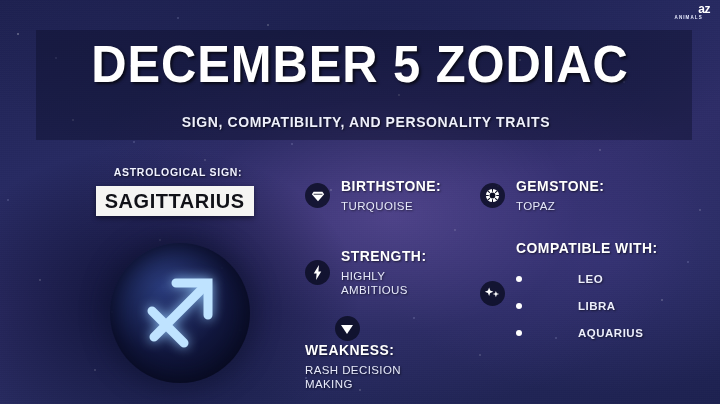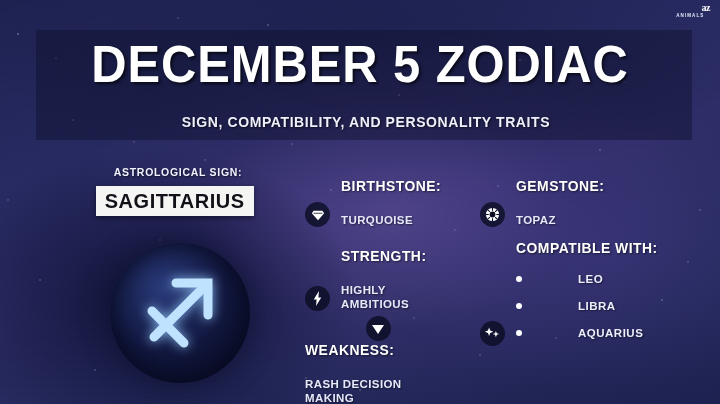--- a/index.html
+++ b/index.html
@@ -79,25 +79,25 @@
   
   .logo {
     position: absolute;
     top: 3px;
     right: 10px;
     text-align: center;
     line-height: 1;
     z-index: 6;
   }
   .logo .mark {
-    font-size: 10px;
+    font-size: 12px;
     font-weight: bold;
     color: #ffffff;
     letter-spacing: -0.5px;
-    font-family: Liberation Serif, serif;
+    font-family: Liberation Sans, sans-serif;
     margin-left: 31px;
   }
   .logo .sub {
     font-size: 4.5px;
     letter-spacing: 1.1px;
     color: #e9ecff;
     margin-top: 1px;
     font-weight: bold;
   }
 
@@ -194,21 +194,21 @@
     justify-content: center;
     overflow: hidden;
   }
   .medallion svg { filter: drop-shadow(0 0 6px rgba(150,205,255,0.85)); }
 
   
   .fact {
     position: absolute;
     z-index: 3;
     display: flex;
-    align-items: flex-end;
+    align-items: center;
   }
   .fact .bubble {
     flex: 0 0 auto;
     width: 25px;
     height: 25px;
     border-radius: 50%;
     background: rgba(9,11,32,0.78);
     display: flex;
     align-items: center;
     justify-content: center;
@@ -224,24 +224,24 @@
     letter-spacing: 0.5px;
     line-height: 15px;
     transform: scaleX(0.96);
     transform-origin: left center;
     text-shadow: 1px 1px 2px rgba(0,0,0,0.55);
     white-space: nowrap;
   }
   .fact .value {
     color: #e6e9fa;
     font-size: 11.5px;
-    font-weight: bold;
+    font-weight: normal;
     letter-spacing: 0.4px;
     line-height: 14px;
-    margin-top: 19px;
+    margin-top: 5px;
     text-shadow: 1px 1px 2px rgba(0,0,0,0.5);
     white-space: pre-line;
   }
   .compat-list {
     margin: 9px 0 0 0;
     padding: 0;
     list-style: none;
   }
   .compat-list li {
     display: flex;

